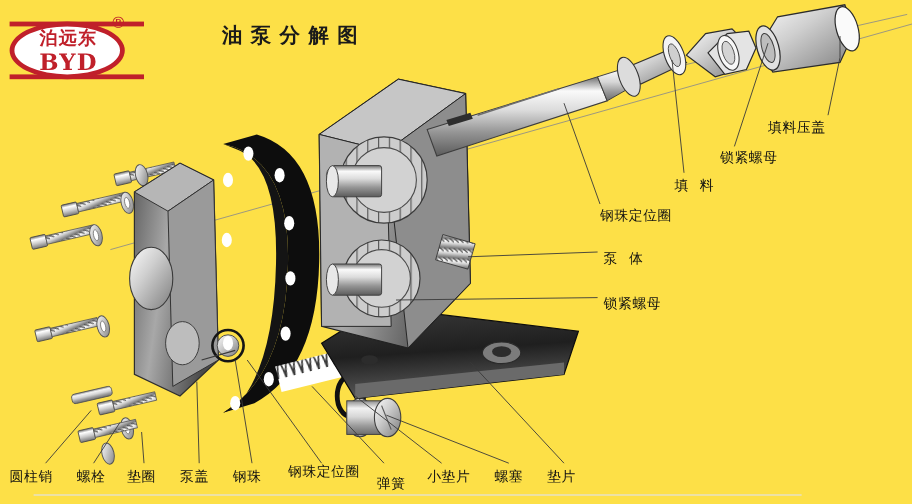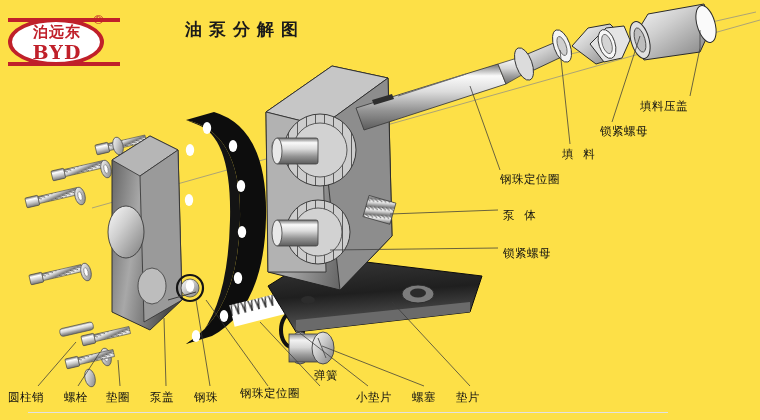--- a/index.html
+++ b/index.html
@@ -297,19 +297,19 @@
   <div class="lbl" style="left:500px;top:172px;">钢珠定位圈</div>
   <div class="lbl sp" style="left:503px;top:208px;">泵 体</div>
   <div class="lbl" style="left:503px;top:246px;">锁紧螺母</div>
 
   <div class="lbl" style="left:8px;top:390px;">圆柱销</div>
   <div class="lbl" style="left:64px;top:390px;">螺栓</div>
   <div class="lbl" style="left:106px;top:390px;">垫圈</div>
   <div class="lbl" style="left:150px;top:390px;">泵盖</div>
   <div class="lbl" style="left:194px;top:390px;">钢珠</div>
   <div class="lbl" style="left:240px;top:386px;">钢珠定位圈</div>
-  <div class="lbl" style="left:314px;top:368px;">弹簧</div>
+  <div class="lbl" style="left:314px;top:396px;">弹簧</div>
   <div class="lbl" style="left:356px;top:390px;">小垫片</div>
   <div class="lbl" style="left:412px;top:390px;">螺塞</div>
   <div class="lbl" style="left:456px;top:390px;">垫片</div>
 
   <div id="footline"></div>
 </div>
 
 </body></html>

